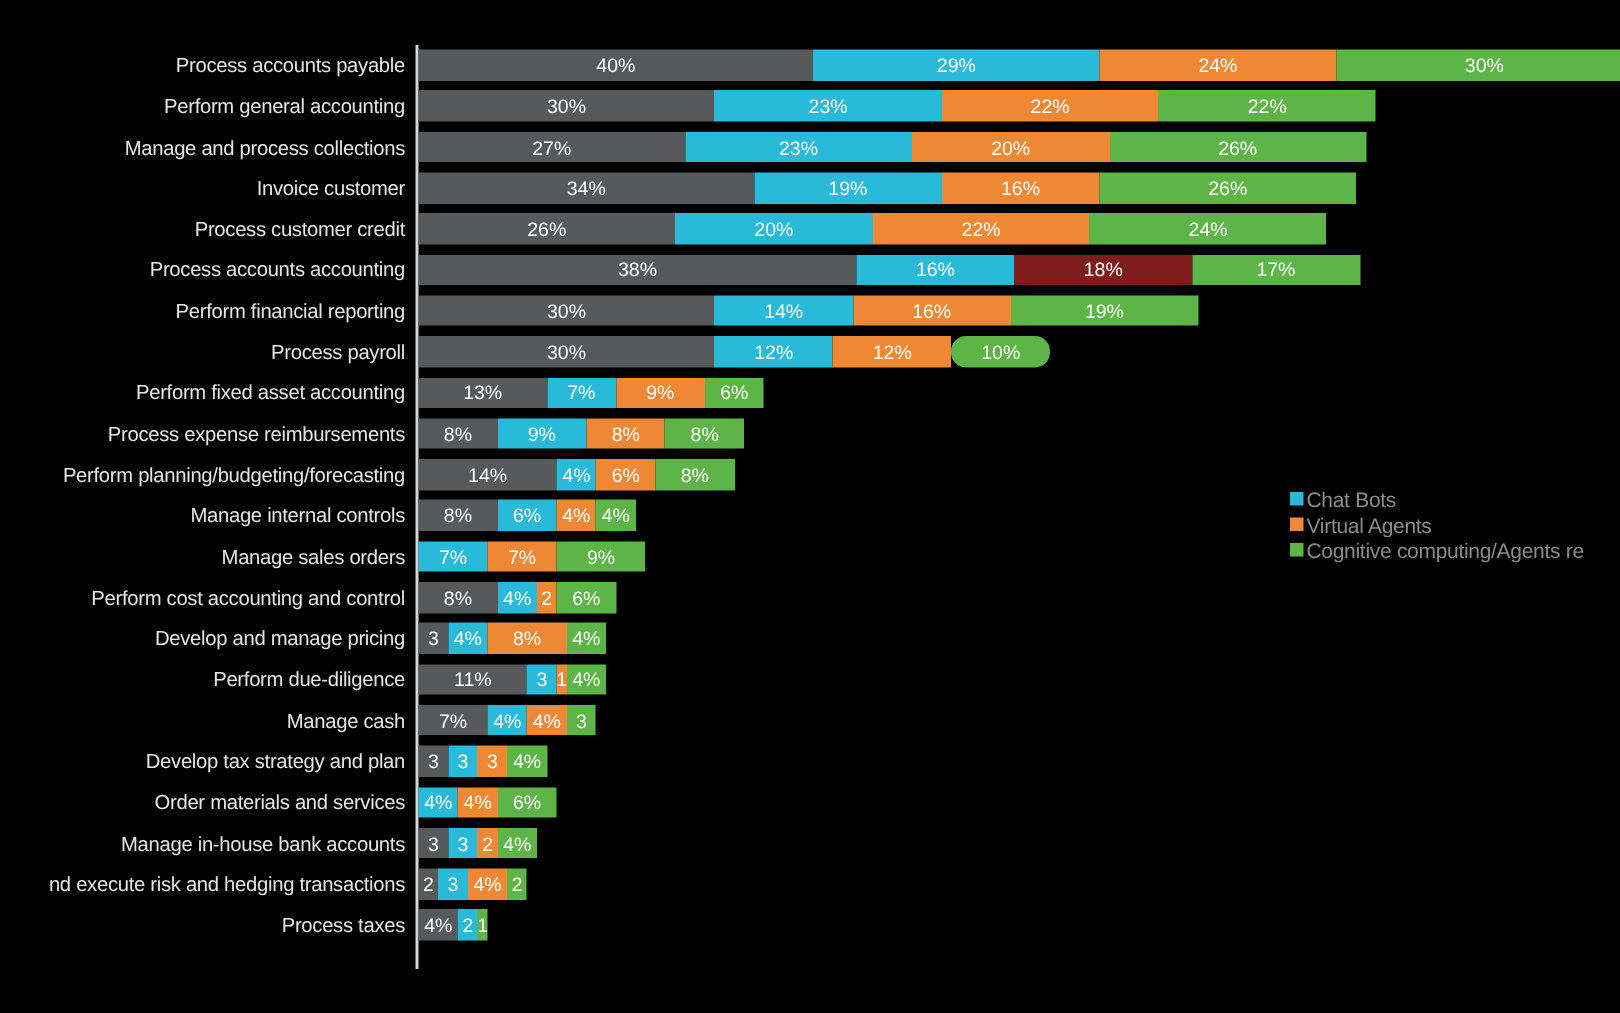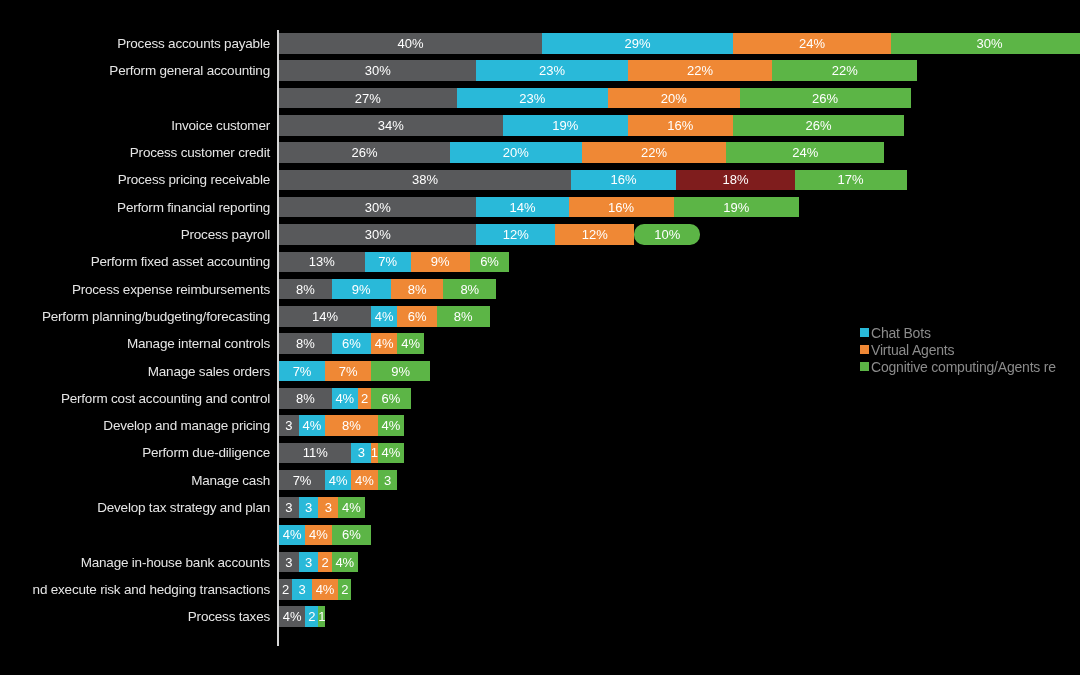--- a/index.html
+++ b/index.html
@@ -130,20 +130,21 @@
         <div class="row">
           <div class="cat-label">Perform general accounting</div>
           <div class="bar">
             <div class="seg seg-rpa" style="width: 197.4px; background: rgb(88, 89, 91);">30%</div>
             <div class="seg seg-chatbots" style="width: 151.34px; background: rgb(41, 185, 217);">23%</div>
             <div class="seg seg-virtual" style="width: 144.76px; background: rgb(239, 136, 53);">22%</div>
             <div class="seg seg-cognitive" style="width: 144.76px; background: rgb(92, 181, 70);">22%</div>
           </div>
         </div>
         <div class="row">
+          <div class="cat-label">Manage and process collections</div>
           <div class="bar">
             <div class="seg seg-rpa" style="width: 177.66px; background: rgb(88, 89, 91);">27%</div>
             <div class="seg seg-chatbots" style="width: 151.34px; background: rgb(41, 185, 217);">23%</div>
             <div class="seg seg-virtual" style="width: 131.6px; background: rgb(239, 136, 53);">20%</div>
             <div class="seg seg-cognitive" style="width: 171.08px; background: rgb(92, 181, 70);">26%</div>
           </div>
         </div>
         <div class="row">
           <div class="cat-label">Invoice customer</div>
           <div class="bar">
@@ -156,21 +157,21 @@
         <div class="row">
           <div class="cat-label">Process customer credit</div>
           <div class="bar">
             <div class="seg seg-rpa" style="width: 171.08px; background: rgb(88, 89, 91);">26%</div>
             <div class="seg seg-chatbots" style="width: 131.6px; background: rgb(41, 185, 217);">20%</div>
             <div class="seg seg-virtual" style="width: 144.76px; background: rgb(239, 136, 53);">22%</div>
             <div class="seg seg-cognitive" style="width: 157.92px; background: rgb(92, 181, 70);">24%</div>
           </div>
         </div>
         <div class="row">
-          <div class="cat-label">Process pricing receivable</div>
+          <div class="cat-label">Process accounts accounting</div>
           <div class="bar">
             <div class="seg seg-rpa" style="width: 292px; background: rgb(88, 89, 91);">38%</div>
             <div class="seg seg-chatbots" style="width: 105.28px; background: rgb(41, 185, 217);">16%</div>
             <div class="seg seg-virtual" style="width: 118.44px; background: #7f1d1d;">18%</div>
             <div class="seg seg-cognitive" style="width: 111.86px; background: rgb(92, 181, 70);">17%</div>
           </div>
         </div>
         <div class="row">
           <div class="cat-label">Perform financial reporting</div>
           <div class="bar">
@@ -272,20 +273,21 @@
         <div class="row">
           <div class="cat-label">Develop tax strategy and plan</div>
           <div class="bar">
             <div class="seg seg-rpa" style="width: 19.74px; background: rgb(88, 89, 91);">3</div>
             <div class="seg seg-chatbots" style="width: 19.74px; background: rgb(41, 185, 217);">3</div>
             <div class="seg seg-virtual" style="width: 19.74px; background: rgb(239, 136, 53);">3</div>
             <div class="seg seg-cognitive" style="width: 26.32px; background: rgb(92, 181, 70);">4%</div>
           </div>
         </div>
         <div class="row">
+          <div class="cat-label">Order materials and services</div>
           <div class="bar">
             <div class="seg seg-chatbots" style="width: 26.32px; background: rgb(41, 185, 217);">4%</div>
             <div class="seg seg-virtual" style="width: 26.32px; background: rgb(239, 136, 53);">4%</div>
             <div class="seg seg-cognitive" style="width: 39.48px; background: rgb(92, 181, 70);">6%</div>
           </div>
         </div>
         <div class="row">
           <div class="cat-label">Manage in-house bank accounts</div>
           <div class="bar">
             <div class="seg seg-rpa" style="width: 19.74px; background: rgb(88, 89, 91);">3</div>

